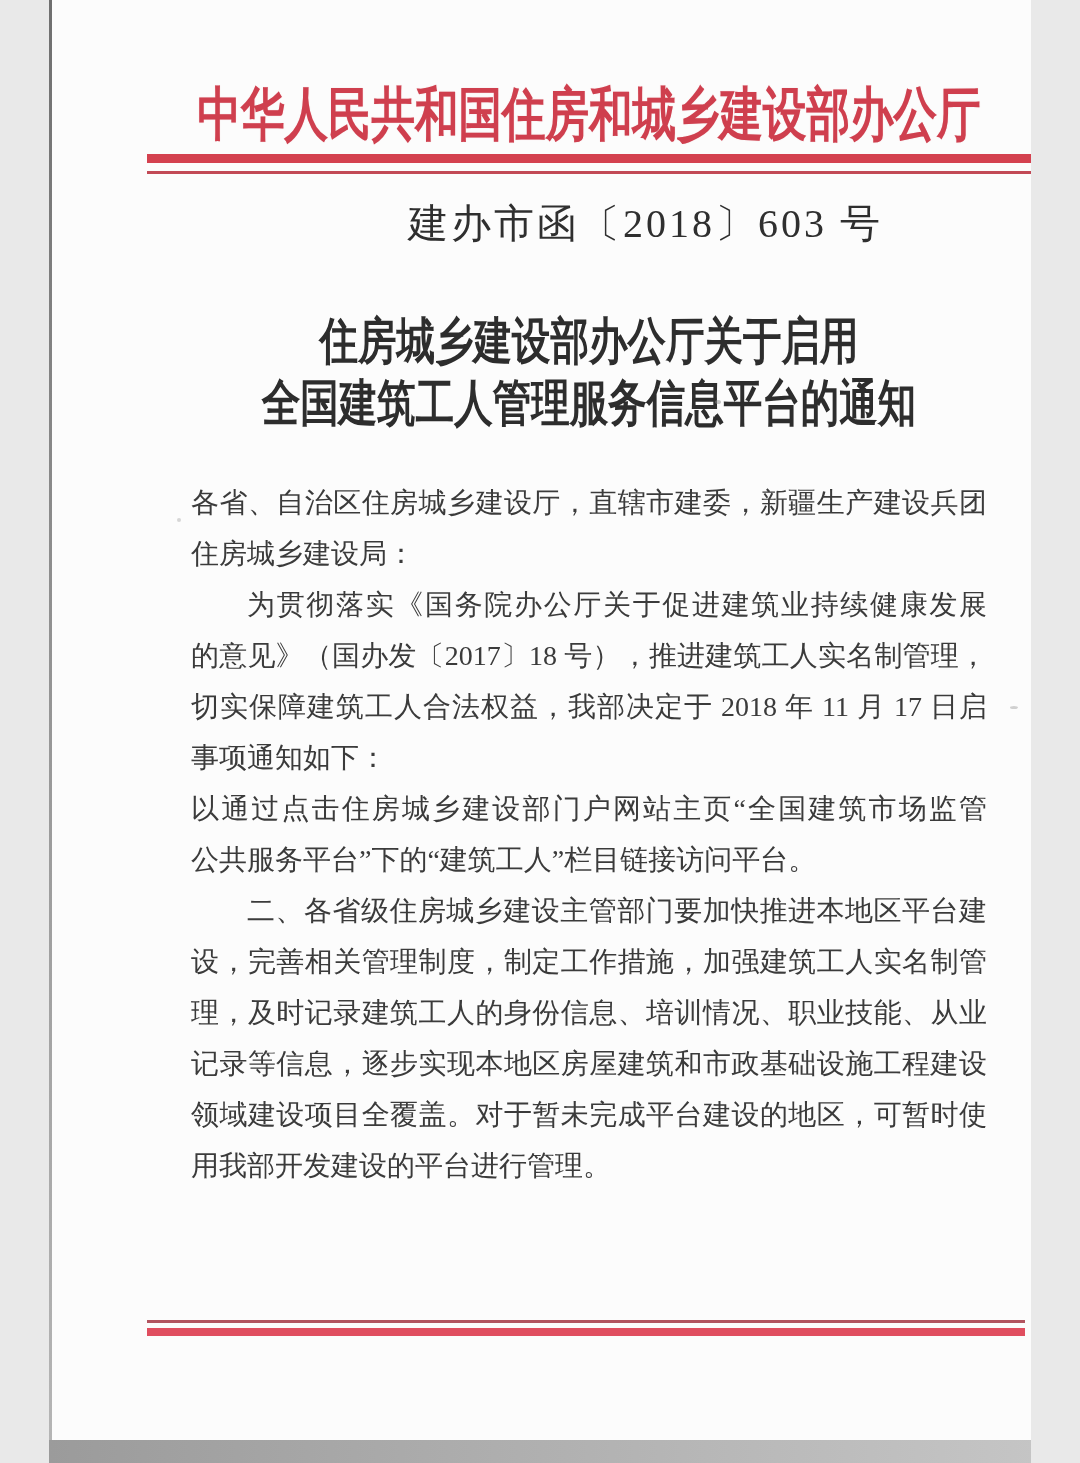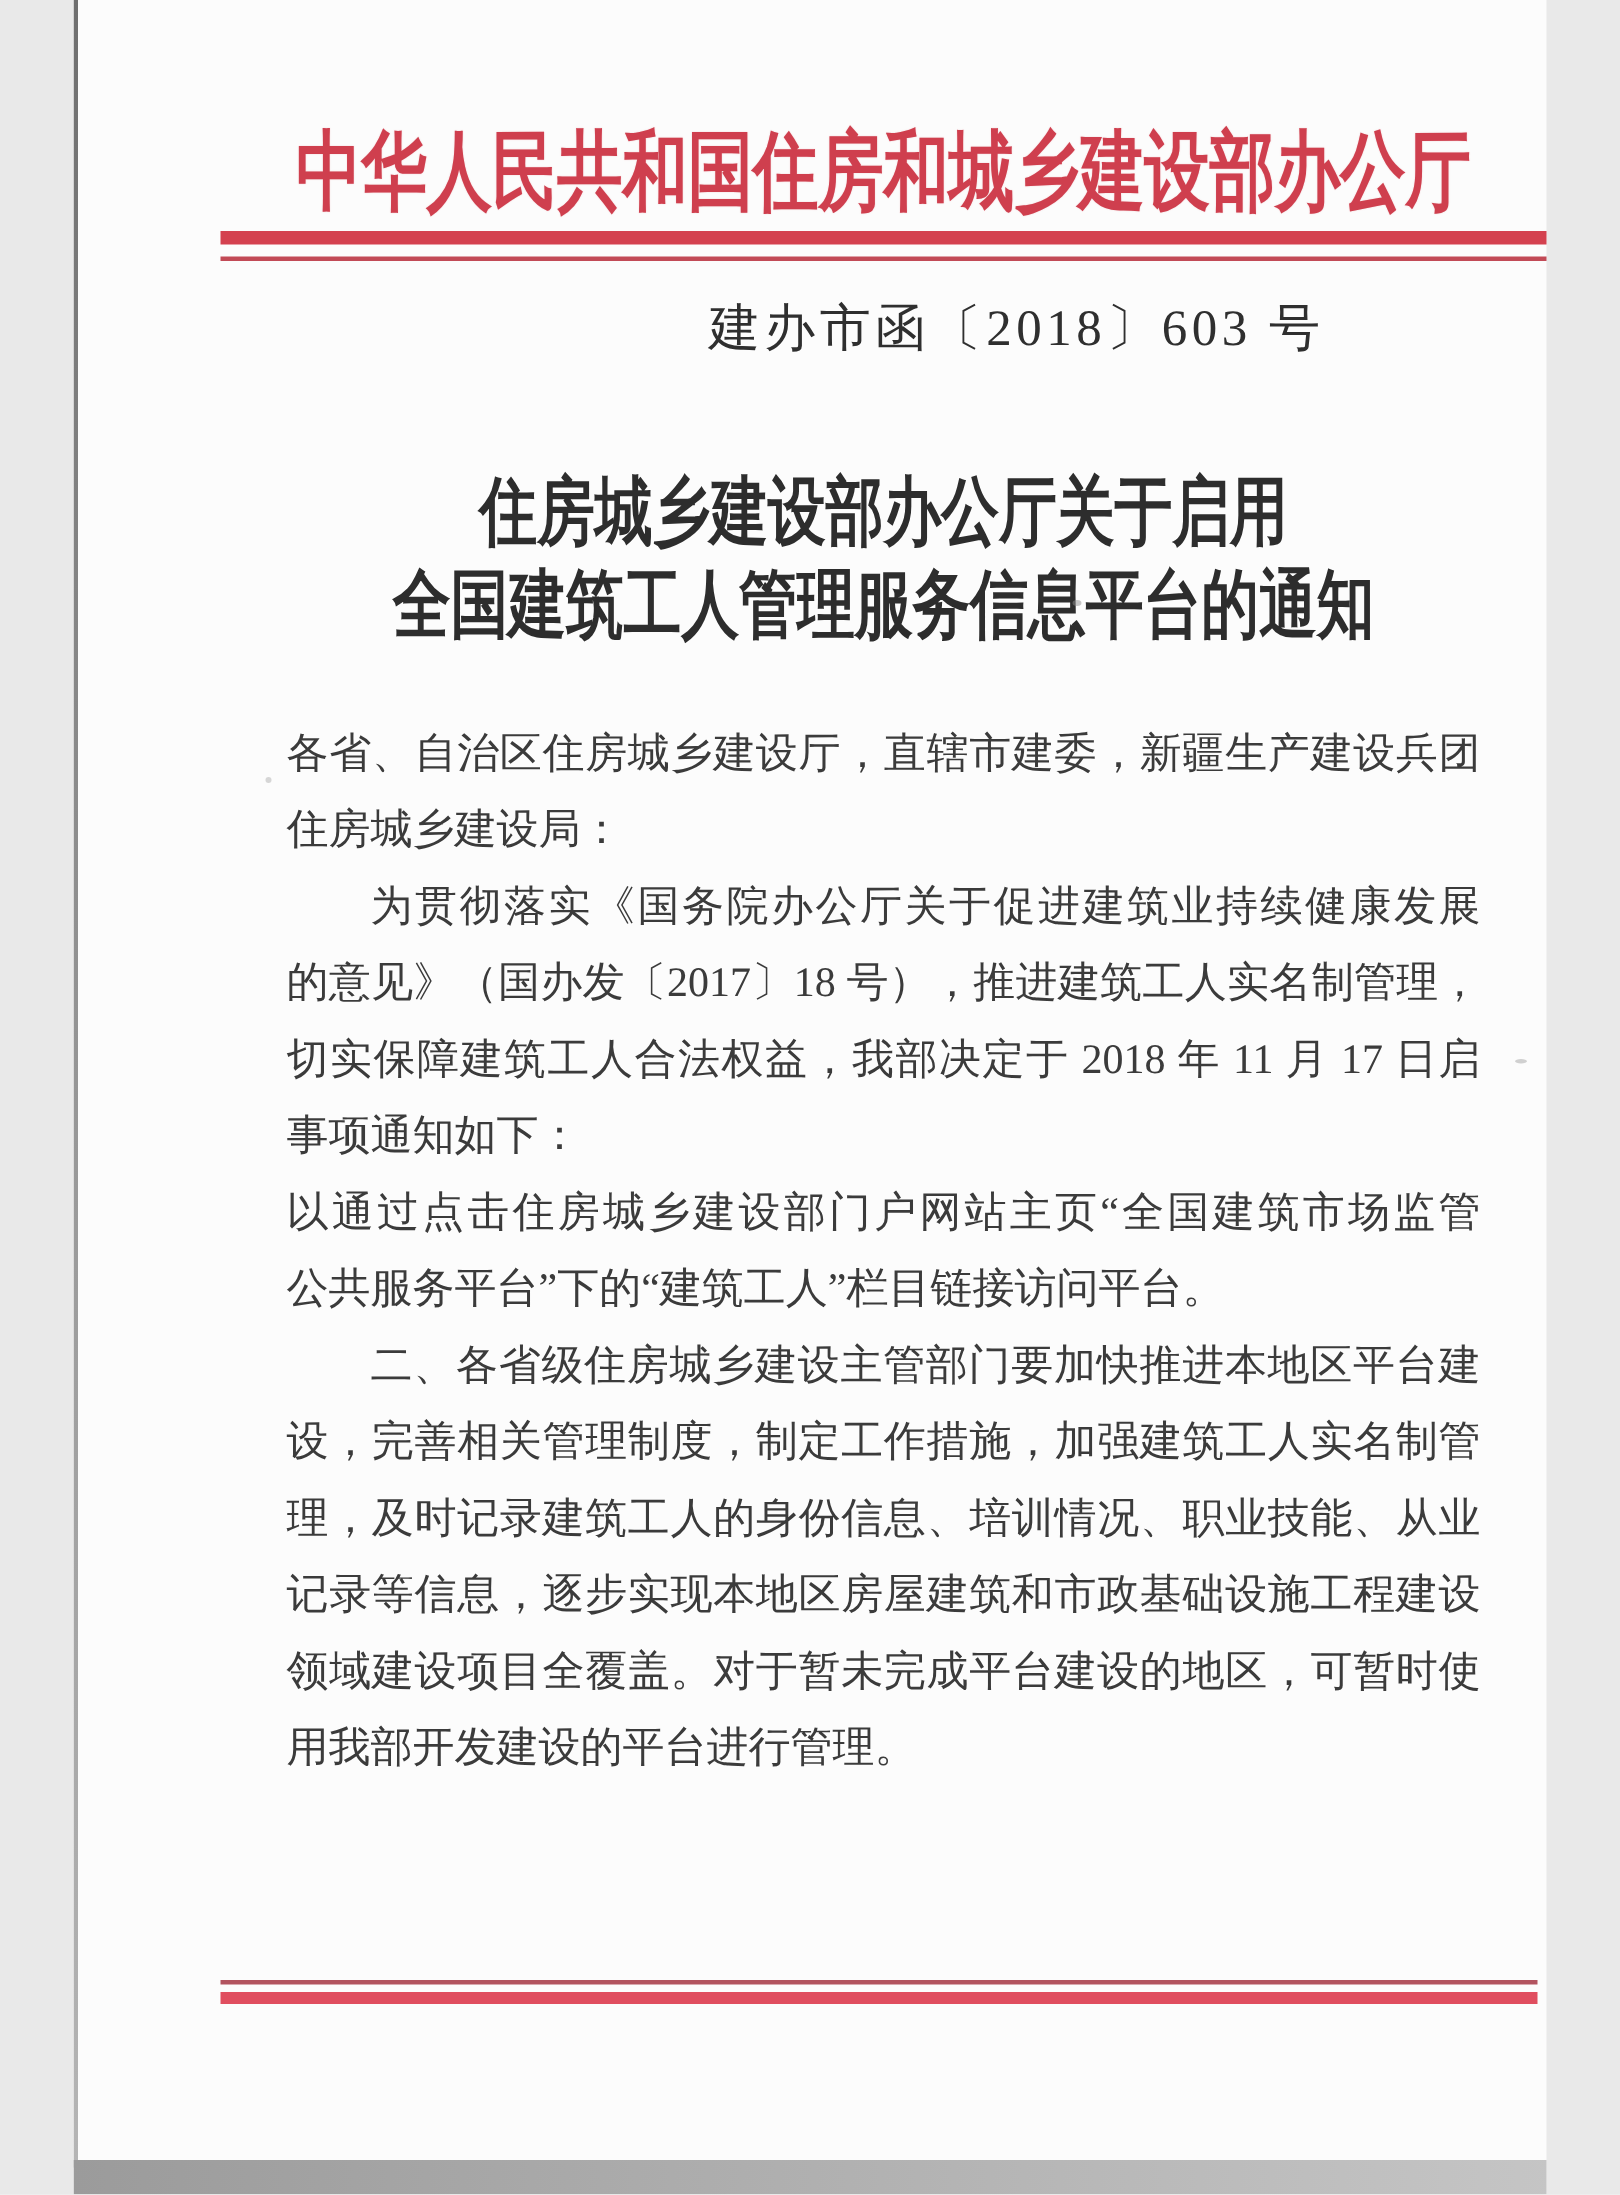--- a/index.html
+++ b/index.html
@@ -46,21 +46,21 @@
     left: 98px;
     top: 171px;
     width: 886px;
     height: 3px;
     background: var(--rule_red_thin, #c24a56);
   }
   .doc-number {
     position: absolute;
     top: 196px;
     right: 148px;
-    font-size: 34px;
+    font-size: 40px;
     letter-spacing: 3px;
     color: var(--docnum_color, #2f2f2f);
     white-space: nowrap;
   }
 
   
   .title {
     position: absolute;
     top: 310px;
     left: 0;

